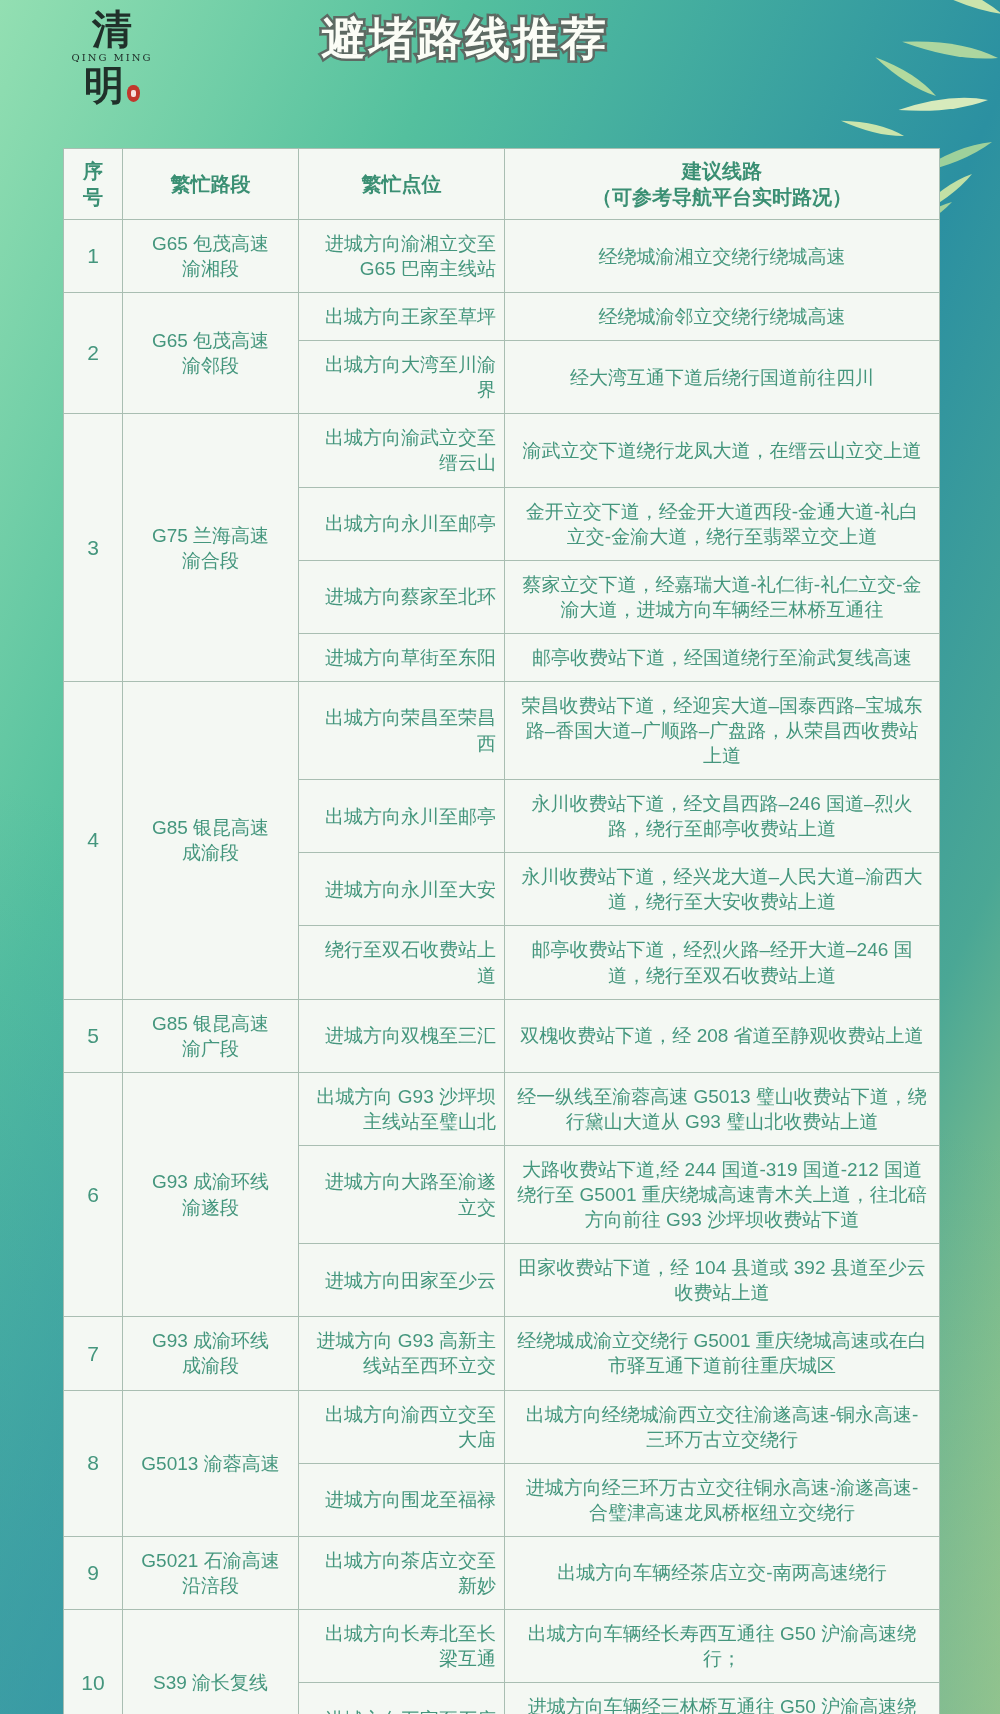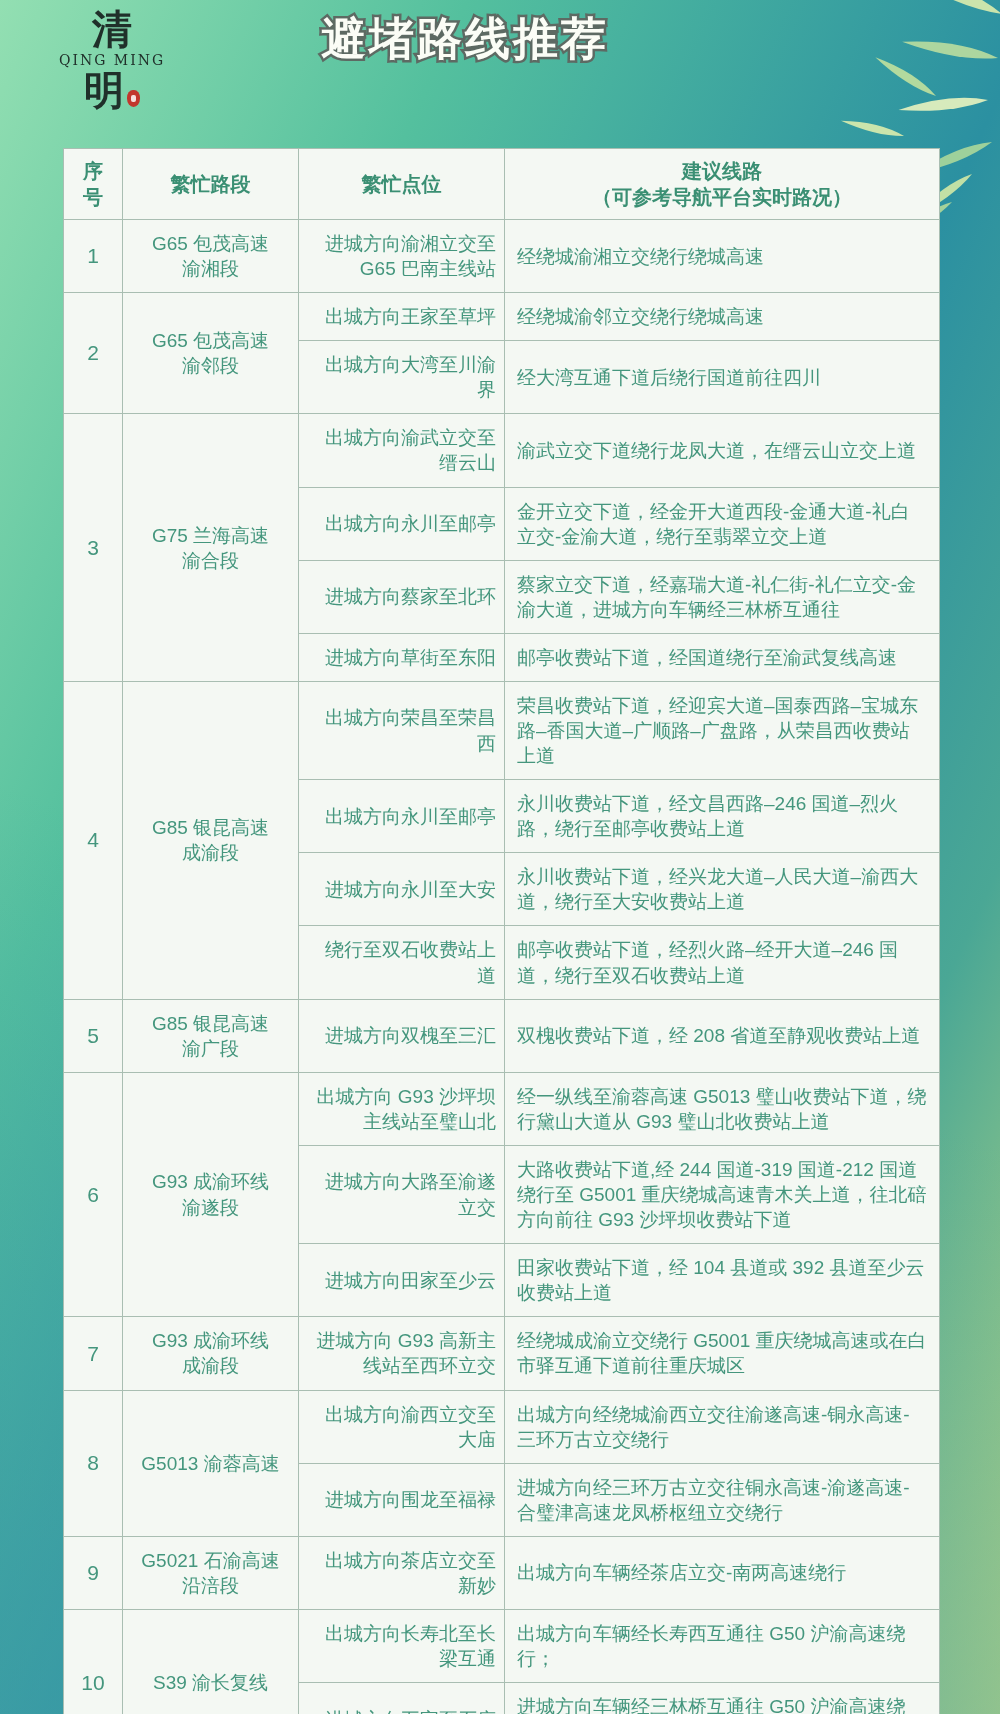--- a/index.html
+++ b/index.html
@@ -37,21 +37,21 @@
     position:absolute;left:64px;top:8px;width:96px;
     display:flex;flex-direction:column;align-items:center;
     color:var(--ink);
   }
   .logo .big-char{
     font-family:"DejaVu Serif","Liberation Serif",serif;
     font-size:40px;font-weight:700;line-height:1.05;color:var(--ink);
   }
   .logo .latin{
     font-family:"DejaVu Serif","Liberation Serif",serif;
-    font-size:14px;letter-spacing:2px;color:var(--ink);margin:2px 0 1px 0;white-space:nowrap;text-align:center;
+    font-size:10px;letter-spacing:2px;color:var(--ink);margin:2px 0 1px 0;white-space:nowrap;text-align:center;
   }
   .logo .bottom-row{display:flex;align-items:flex-end;}
   .seal{
     display:inline-block;width:13px;height:17px;margin-left:3px;margin-bottom:4px;
     background:var(--seal-red);border-radius:45% 45% 50% 50%;position:relative;
   }
   .seal:after{
     content:"";position:absolute;left:4px;top:5px;width:5px;height:7px;
     background:rgba(255,255,255,0.85);border-radius:2px;
   }
@@ -80,21 +80,21 @@
     font-size:20px;font-weight:bold;
     padding:9px 4px;line-height:1.3;
     text-align:center;white-space:pre-line;
   }
   .route-table td{
     font-size:19px;line-height:1.32;padding:11px 10px;
   }
   td.col-no{text-align:center;font-size:21px;padding:11px 2px;}
   td.col-road{text-align:center;white-space:pre-line;padding:11px 6px;margin-left:11px;}
   td.col-point{text-align:right;padding:11px 8px 11px 9px;}
-  td.col-route{text-align:left;padding:11px 12px;}
+  td.col-route{text-align:center;padding:11px 12px;}
 </style>
 </head>
 <body>
 
 <svg class="bamboo" viewBox="0 0 300 240" xmlns="http://www.w3.org/2000/svg" aria-hidden="true">
   <defs>
     <path id="leaf" d="M0 0 Q30 -9 72 -3 Q30 8 0 0"></path>
   </defs>
   <g opacity="0.92">
     <use href="#leaf" transform="translate(302,14) rotate(205) scale(1.5)" fill="#d9ecae"></use>

